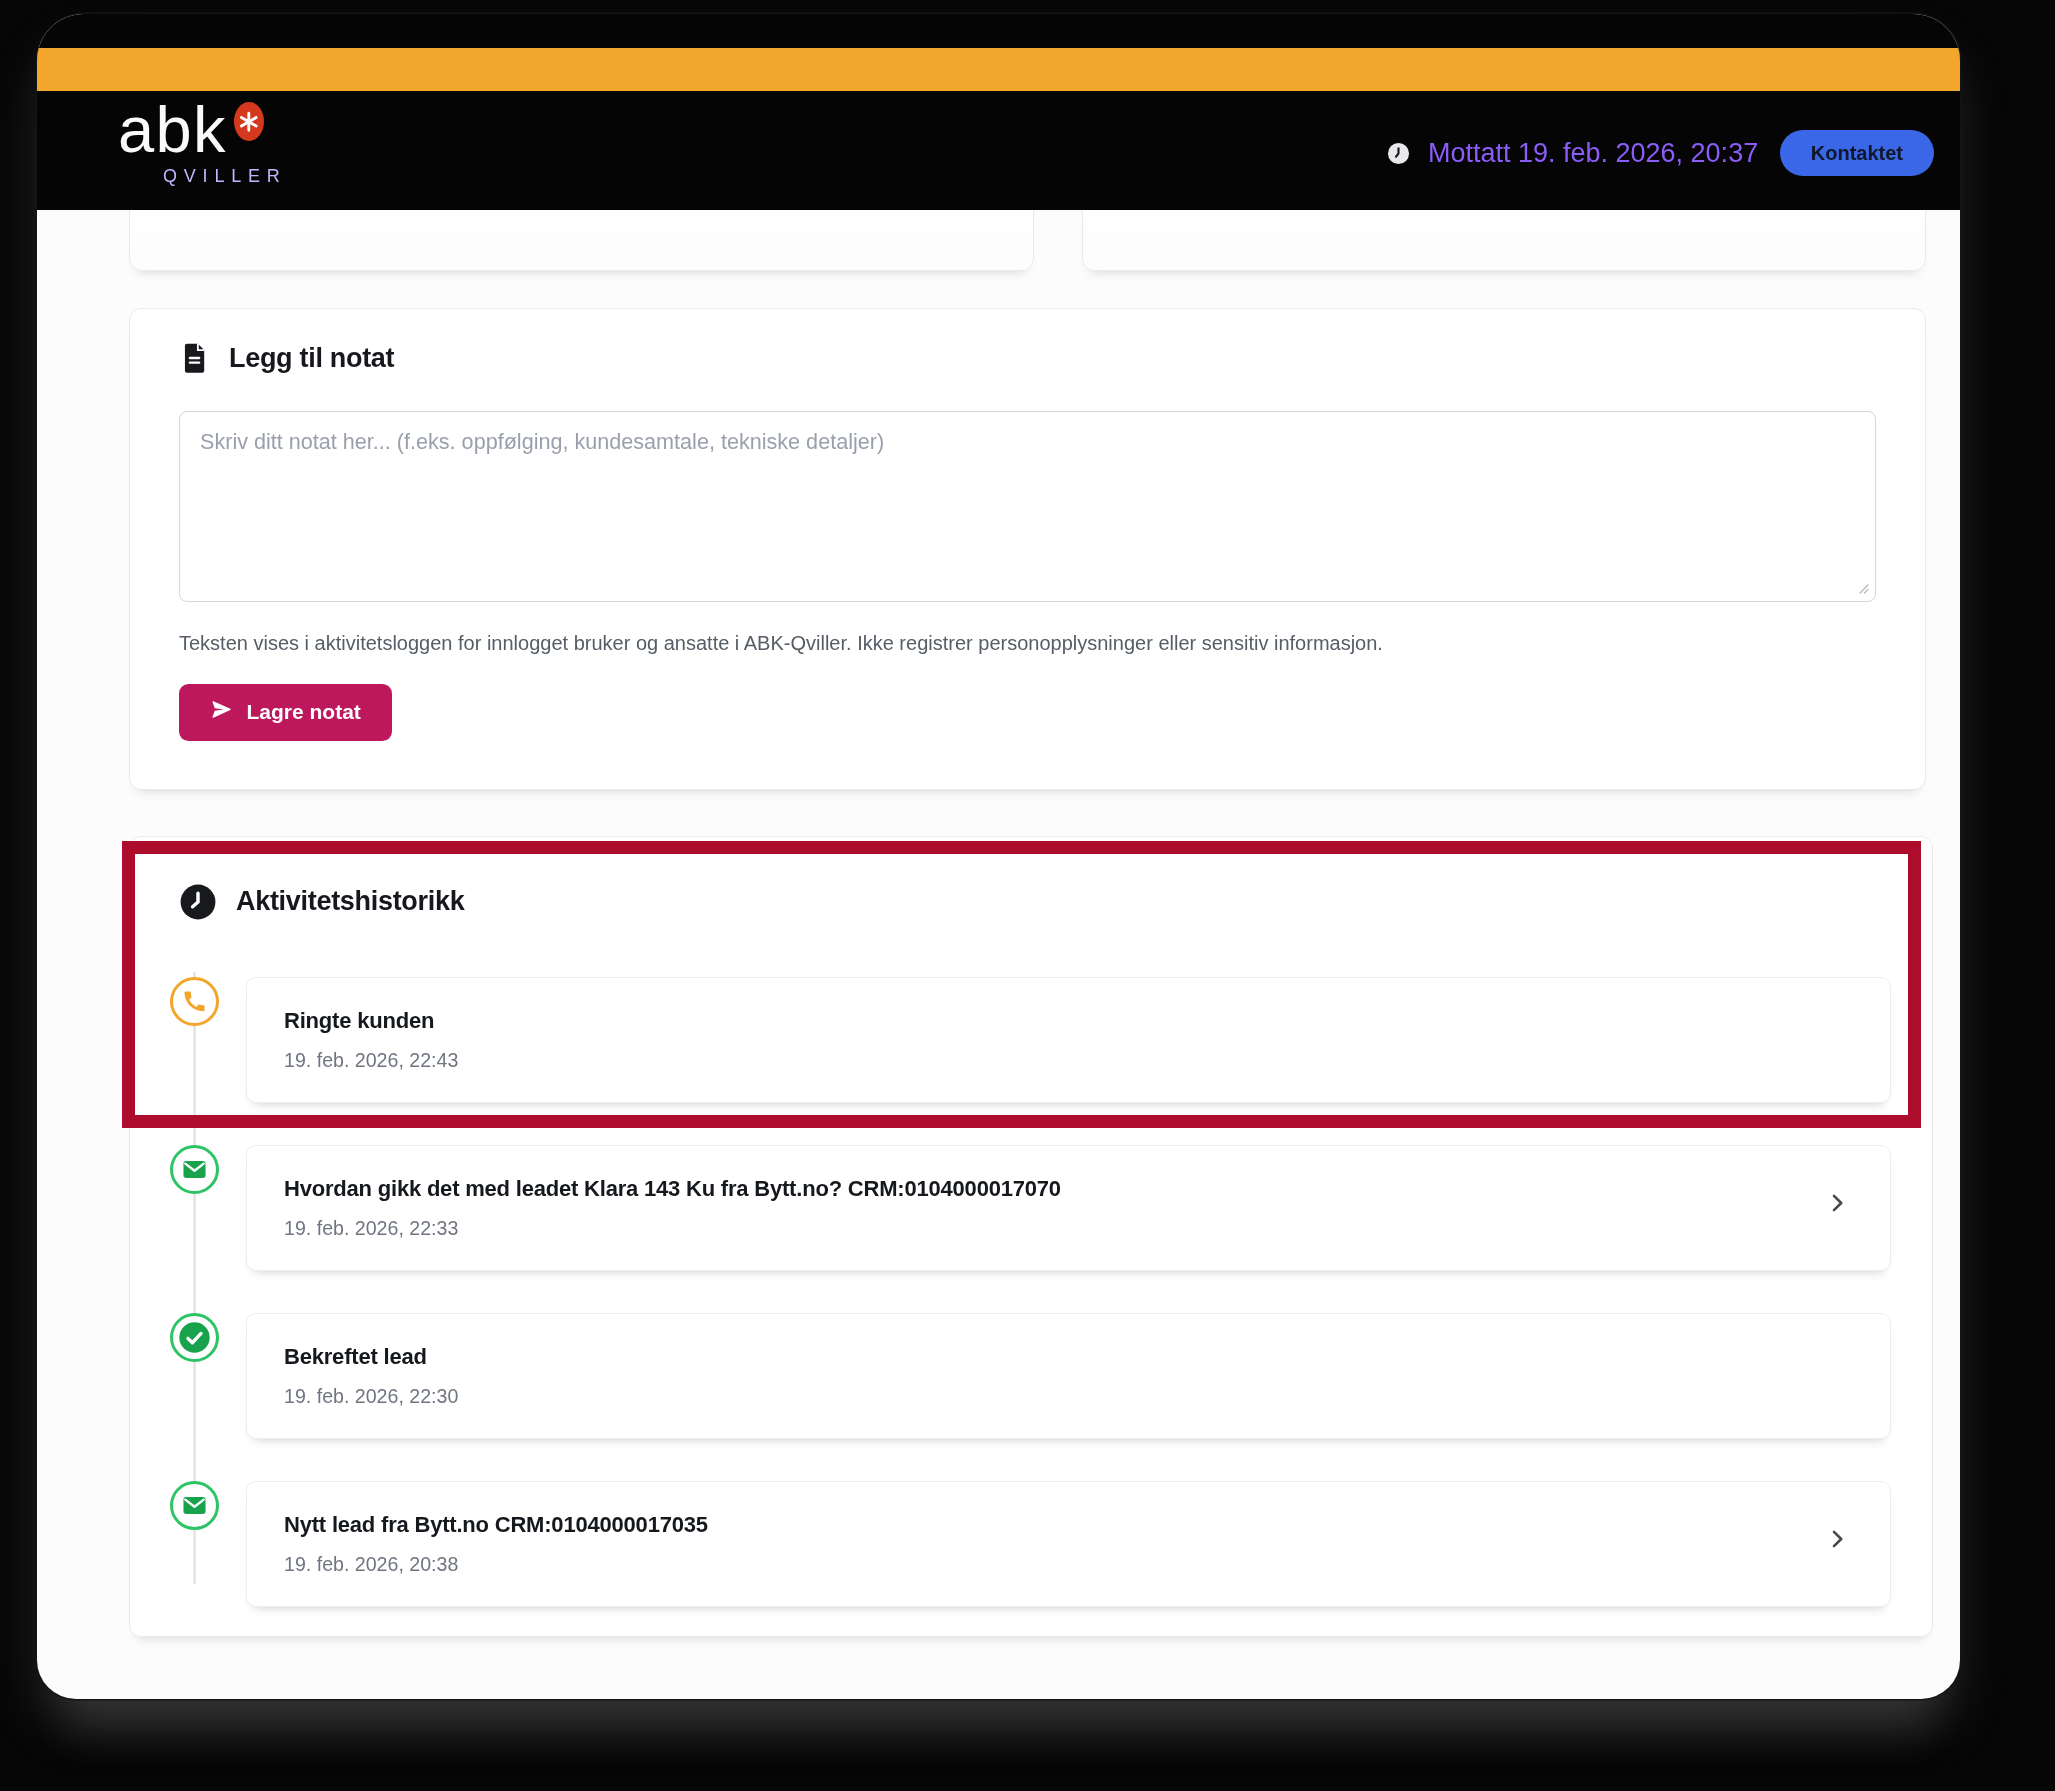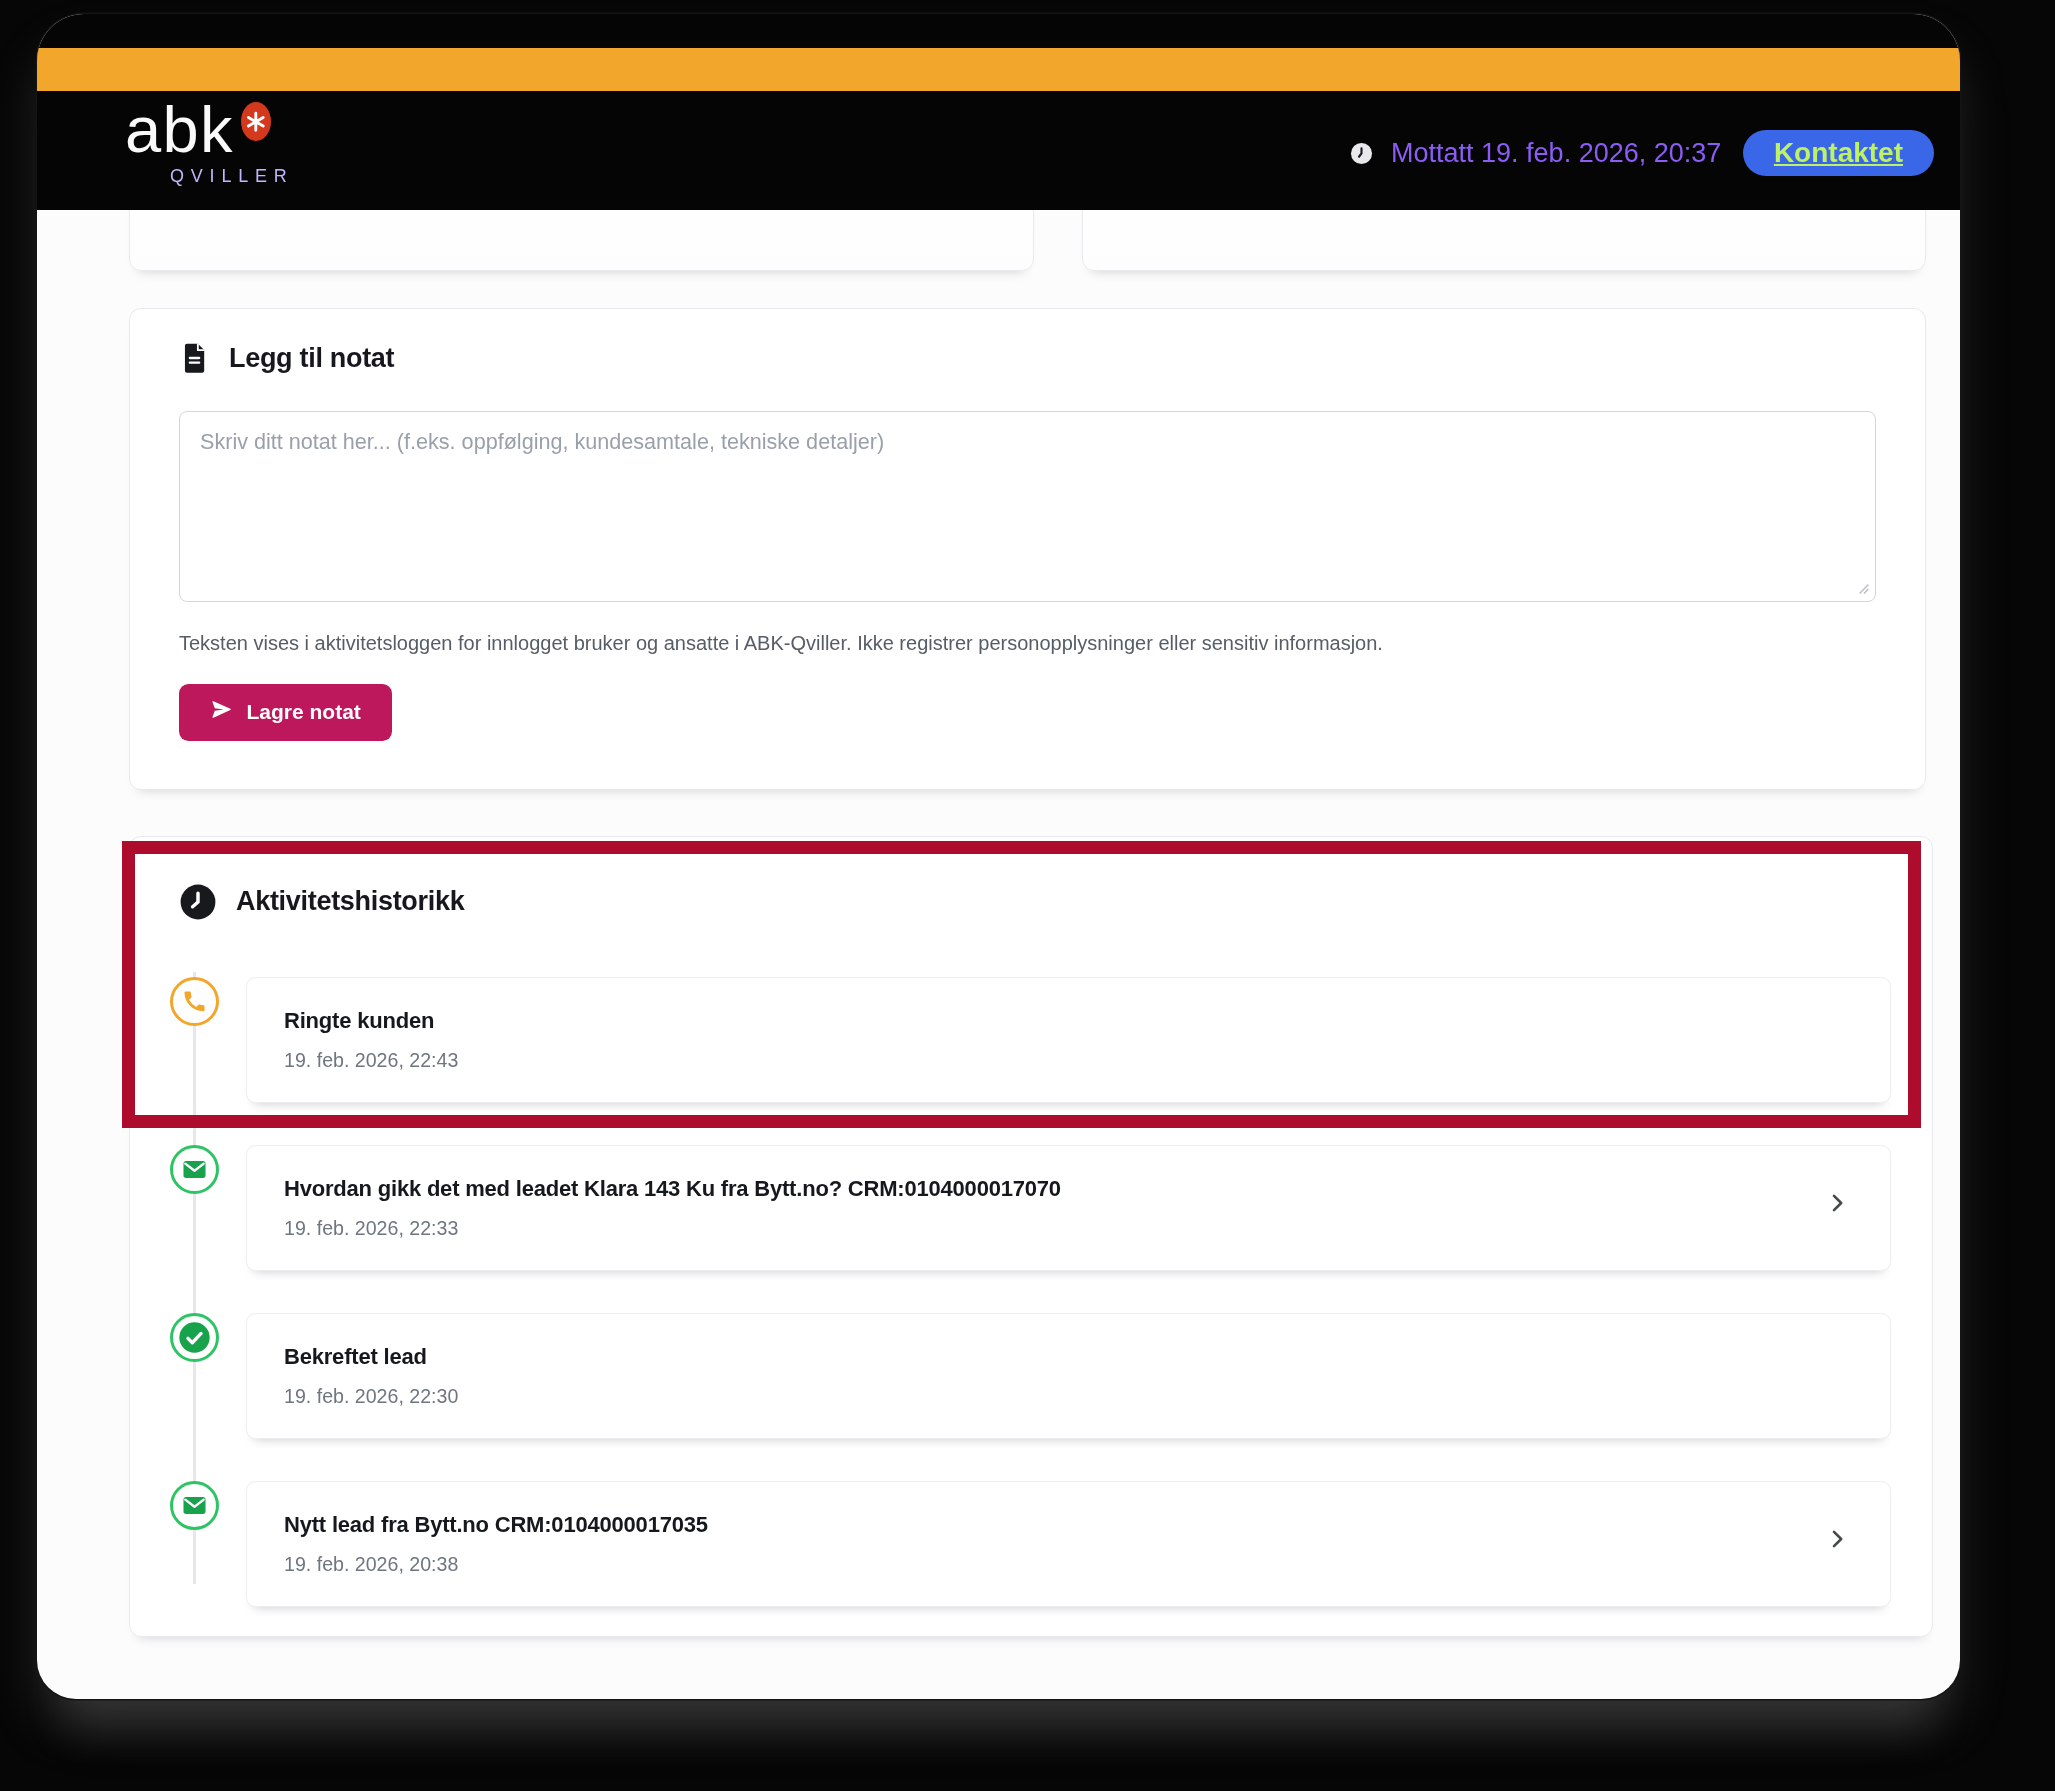--- a/index.html
+++ b/index.html
@@ -7,31 +7,31 @@
 
   .page {
     position:absolute; left:37px; top:13.5px; width:1923px; height:1685px;
     background:#fcfcfd; border-radius:47px 47px 39px 39px; overflow:hidden;
     box-shadow:0 0 0 1.4px #141414, 0 31px 54px -8px rgba(150,150,150,.28), 0 61px 41px -27px rgba(90,90,90,.18);
   }
 
   
   .navbar { position:absolute; top:0; left:0; right:0; height:196px; background:#050505; z-index:6; }
   .orange-bar { position:absolute; top:34px; left:0; right:0; height:43px; background:var(--accent-amber,#F2A62B); }
-  .brand { position:absolute; left:88px; top:83px; color:#fff; }
+  .brand { position:absolute; left:81px; top:83px; color:#fff; }
   .brand-row { display:flex; align-items:flex-start; gap:6.8px; }
   .brand-name { font-size:65px; line-height:1; font-weight:400; letter-spacing:1.4px; color:#fafafa; }
   .brand-mark { width:30px; height:39px; border-radius:50%; background:var(--brand-red,#D4381D); display:flex; align-items:center; justify-content:center; margin-top:5.4px; }
   .brand-mark svg { width:21.6px; height:21.6px; }
   .brand-sub { display:block; margin:4px 0 0 45px; font-size:18px; letter-spacing:6.8px; font-weight:500; color:#c4b5fd; }
   .nav-right { position:absolute; right:26px; top:116px; height:47px; display:flex; align-items:center; gap:17.6px; }
   .nav-clock { width:23px; height:23px; }
   .received { color:#8b5cf6; font-size:27px; }
   .status-btn { height:46px; padding:0 31px; border:none; border-radius:23px; background:var(--status-blue,#3A67E8);
-    color:#bef264; font-size:28px; font-weight:700; font-family:inherit; margin-left:4px;text-decoration:underline; }
+    color:#0f172a; font-size:20px; font-weight:700; font-family:inherit; margin-left:4px; }
 
   
   .card { position:absolute; background:#fff; border:0.7px solid #e9eaee; border-radius:12px;
     box-shadow:0 9.5px 12px -9.5px rgba(0,0,0,.18); }
   .stub { top:169px; height:88px; z-index:1; background:linear-gradient(#fff,#fdfdfe); }
   .stub-left  { left:92px; width:905px; }
   .stub-right { left:1045px; width:844px; }
 
   .card-head { display:flex; align-items:center; gap:19px; }
   .card-head h2 { font-size:27px; font-weight:700; color:#16181d; letter-spacing:-0.3px; }

